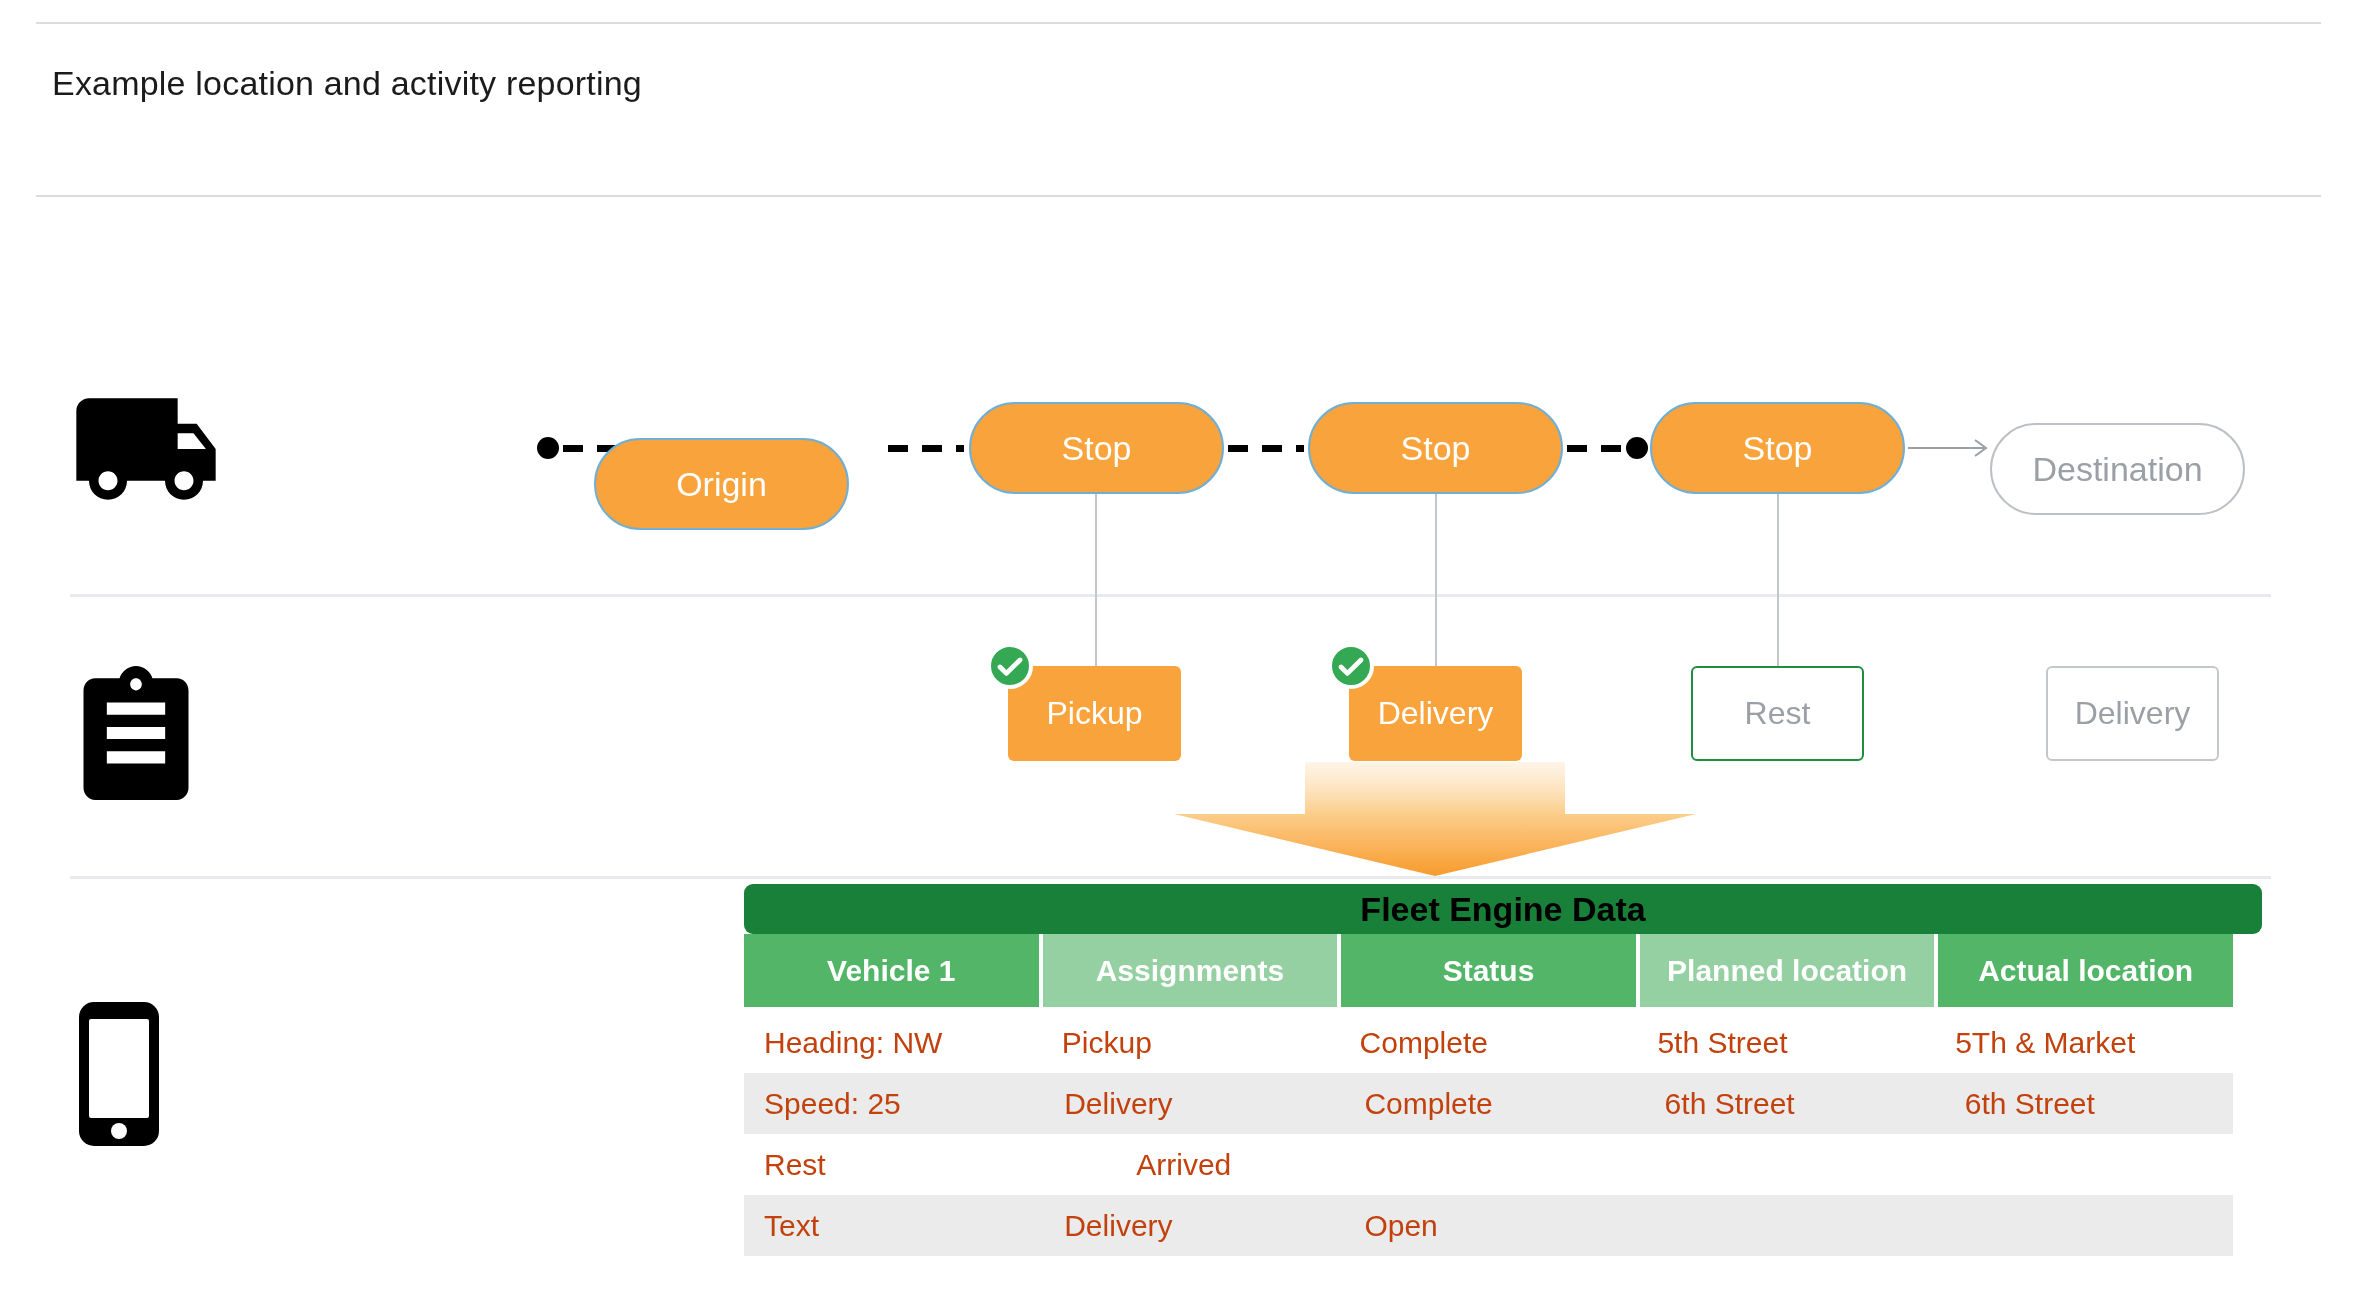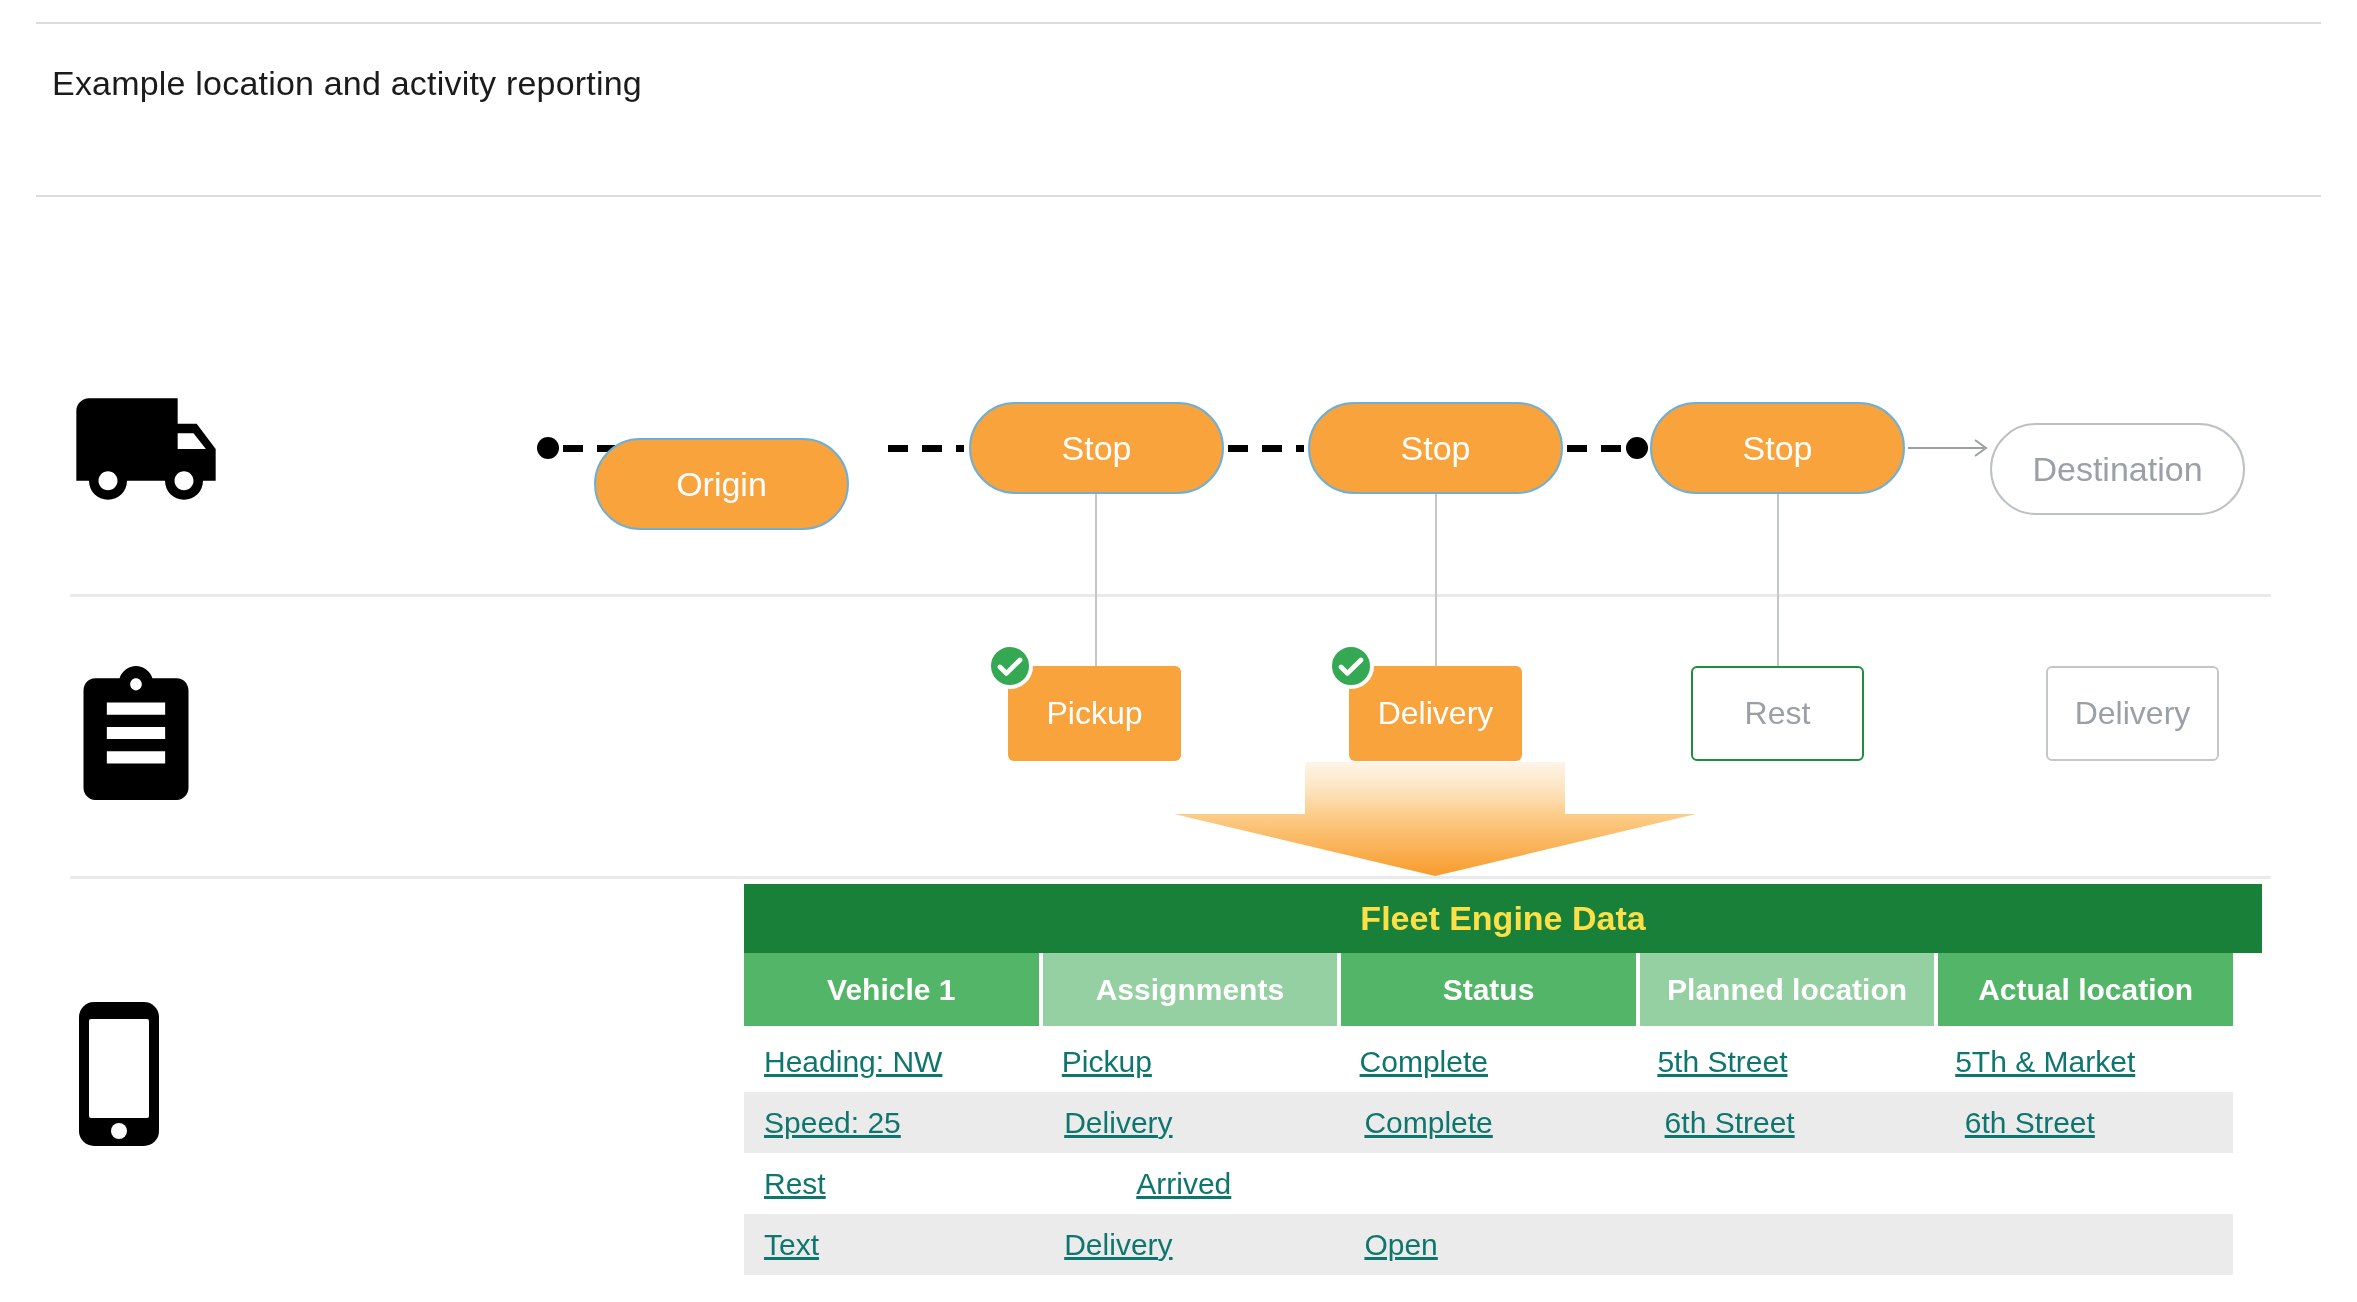--- a/index.html
+++ b/index.html
@@ -29,31 +29,31 @@
           display: flex; align-items: center; justify-content: center; font-size: 32px; }
   .abox.complete { background: #F9A33C; color: #fff; font-weight: 500; }
   .abox.rest     { background: #fff; border: 2px solid #1E8E3E; color: #9AA0A6; }
   .abox.planned  { background: #fff; border: 2px solid #C4C7CA; color: #9AA0A6; }
   .check { position: absolute; left: -22px; top: -24px; width: 48px; height: 48px; }
 
   .icon { position: absolute; }
 
   
   .table  { position: absolute; left: 744px; top: 884px; width: 1518px; }
-  .t-title { height: 69px; background: #188038; color: #fde047; font-size: 34px; font-weight: 700;
-             display: flex; align-items: center; justify-content: center; }
+  .t-title { height: 50px; background: #188038; color: #000000; font-size: 34px; font-weight: 700;
+             display: flex; align-items: center; justify-content: center; border-radius: 9px; }
   .t-head { display: flex; gap: 4px; margin-right: 29px; height: 73px; }
   .t-head .th { flex: 1; display: flex; align-items: center; justify-content: center;
                 color: #fff; font-weight: 700; font-size: 30px; }
   .th.med   { background: #53B567; }
   .th.light { background: #94D0A1; }
   .t-body { margin-top: 5px; }
   .t-row  { display: flex; margin-right: 29px; height: 61px; }
   .t-row.alt { background: #EBEBEB; gap: 12px; }
-  .t-row .td { flex: 1; display: flex; align-items: center; padding-left: 20px; font-size: 30px; color: #0f766e; text-decoration: underline; }
+  .t-row .td { flex: 1; display: flex; align-items: center; padding-left: 20px; font-size: 30px; color: #c2410c; }
 </style>
 </head>
 <body>
 
 <div class="canvas">
 
   <div class="hairline" style="left:36px; right:36px; top:22px;"></div>
   <h1 class="title">Example location and activity reporting</h1>
   <div class="hairline" style="left:36px; right:36px; top:195px;"></div>
 

